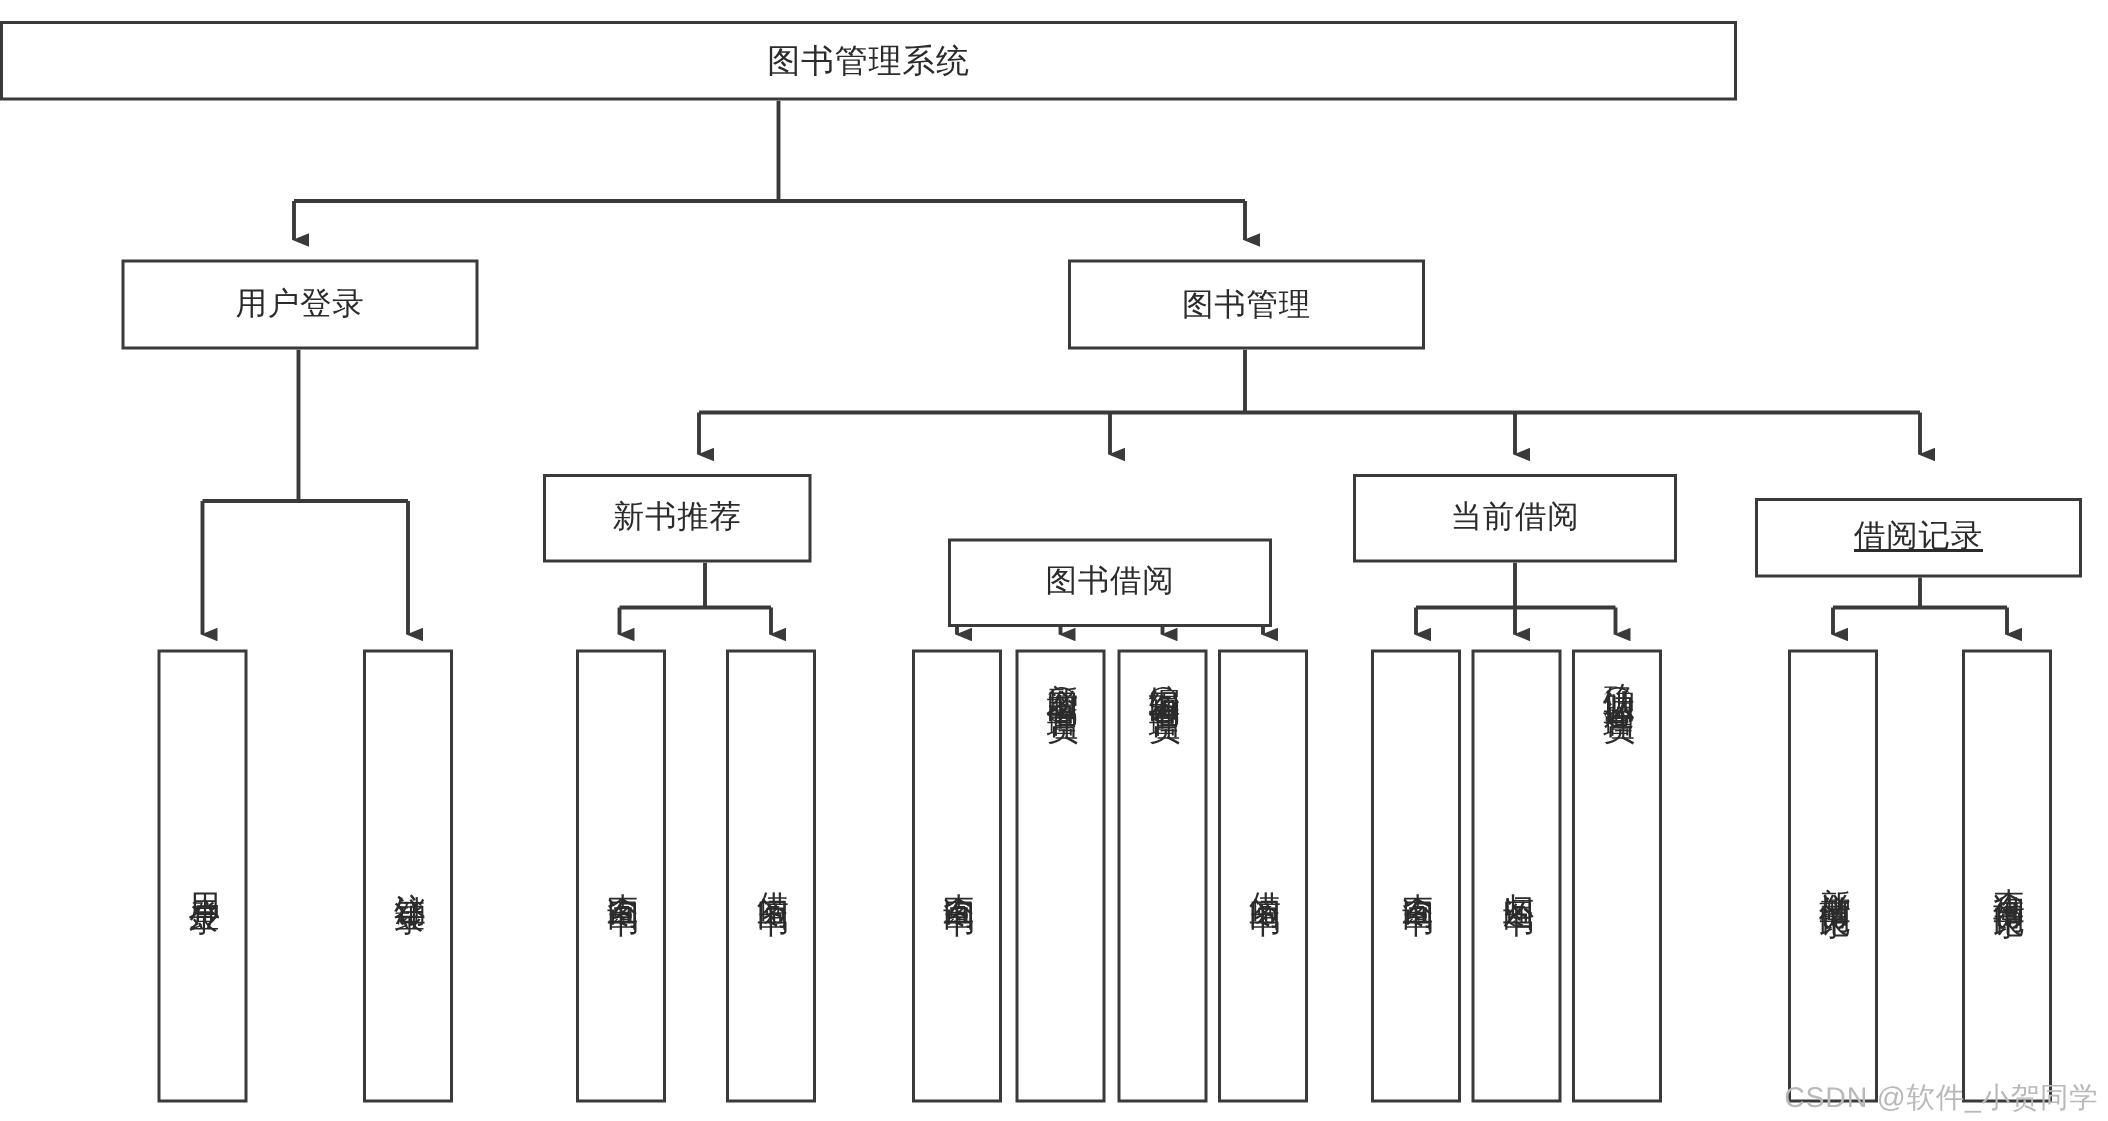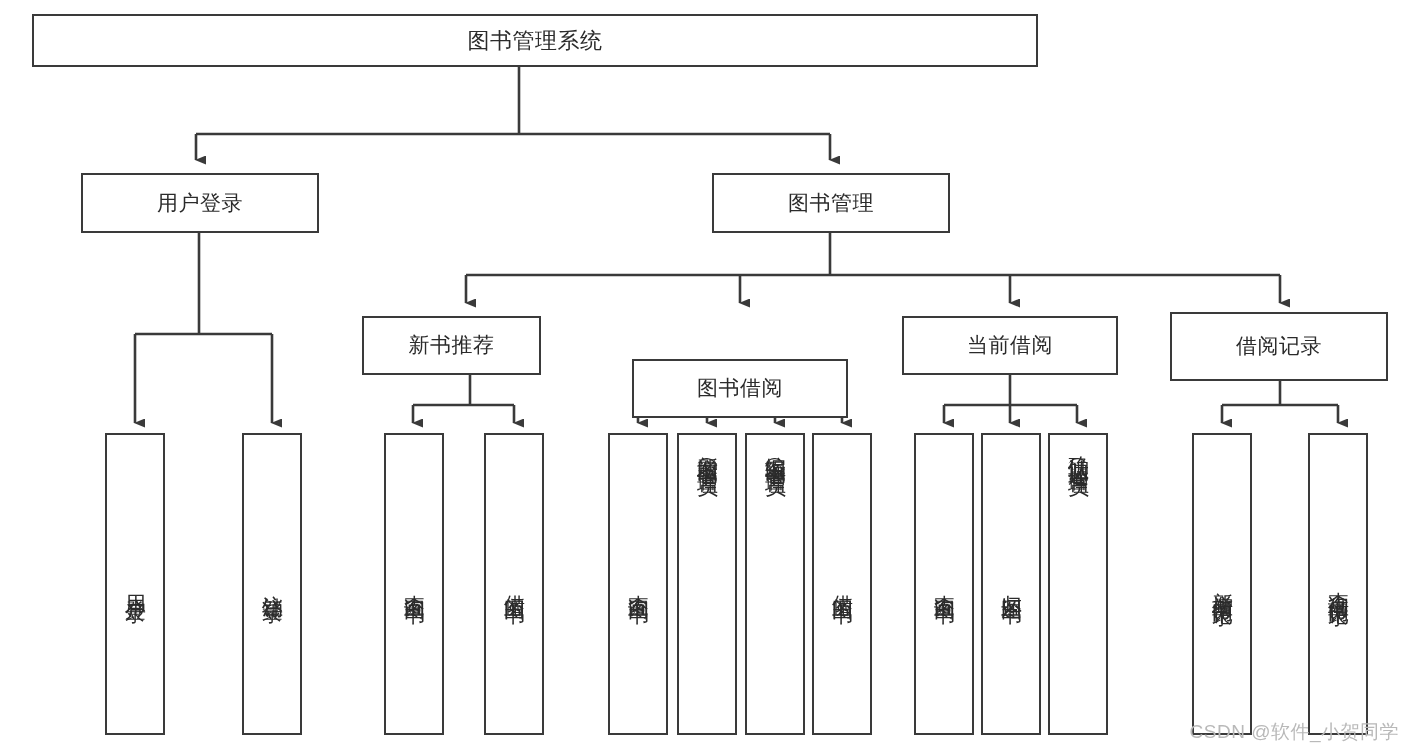--- a/index.html
+++ b/index.html
@@ -143,21 +143,21 @@
       <line x1="1010" y1="405" x2="1010" y2="423" marker-end="url(#arrowhead)"></line>
       <line x1="1077" y1="405" x2="1077" y2="423" marker-end="url(#arrowhead)"></line>
 
       <line x1="1280" y1="375" x2="1280" y2="405"></line>
       <line x1="1222" y1="405" x2="1338" y2="405"></line>
       <line x1="1222" y1="405" x2="1222" y2="423" marker-end="url(#arrowhead)"></line>
       <line x1="1338" y1="405" x2="1338" y2="423" marker-end="url(#arrowhead)"></line>
     </g>
   </svg>
 
-  <div class="node horiz root" style="left:32px; top:14px; width:1006px; height:53px;">
+  <div class="node horiz root" style="left:0; top:14px; width:1158px; height:53px;">
     <span class="node-label">图书管理系统</span>
   </div>
 
   <div class="node horiz" style="left:81px; top:173px; width:238px; height:60px;">
     <span class="node-label">用户登录</span>
   </div>
 
   <div class="node horiz" style="left:712px; top:173px; width:238px; height:60px;font-family:Liberation Serif, serif;">
     <span class="node-label">图书管理</span>
   </div>
@@ -167,21 +167,21 @@
   </div>
 
   <div class="node horiz" style="left:632px; top:316px; width:216px; height:59px;margin-top:43px;">
     <span class="node-label">图书借阅</span>
   </div>
 
   <div class="node horiz" style="left:902px; top:316px; width:216px; height:59px;align-items:center;">
     <span class="node-label">当前借阅</span>
   </div>
 
-  <div class="node horiz" style="left:1170px; top:312px; width:218px; height:69px;">
+  <div class="node horiz" style="left:1170px; top:332px; width:218px; height:53px;text-decoration:underline;">
     <span class="node-label">借阅记录</span>
   </div>
 
   <div class="node vert" style="left:105px; top:433px; width:60px; height:302px;">
     <span class="vert-center-wrap">
       <span class="node-label">用户登录</span>
     </span>
   </div>
 
   <div class="node vert" style="left:242px; top:433px; width:60px; height:302px;">

